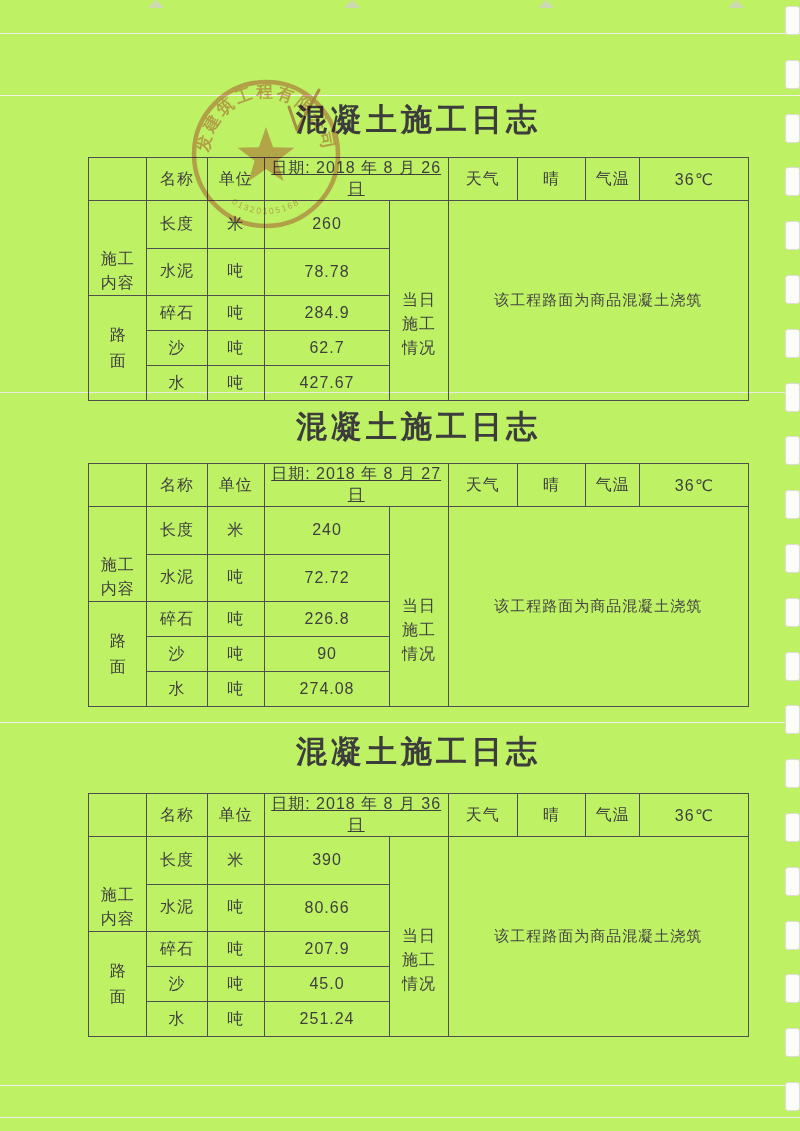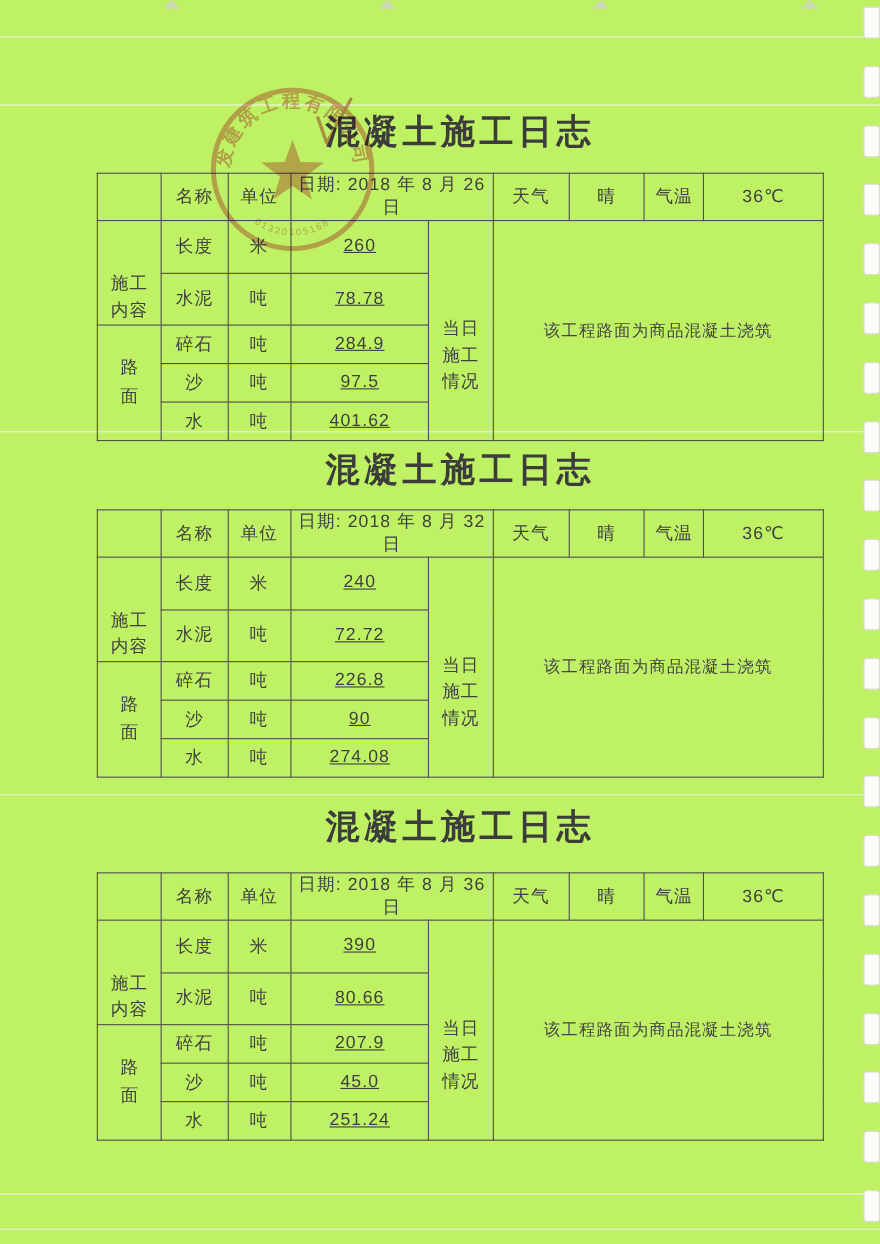--- a/index.html
+++ b/index.html
@@ -30,22 +30,22 @@
     position:absolute;left:88px;width:661px;
     border-collapse:collapse;table-layout:fixed;
     font-size:16px;color:#3f3f3f;
   }
   table.log td{
     border:1px solid #4f4f4f;text-align:center;vertical-align:middle;
     padding:0;letter-spacing:1px;overflow:hidden;
   }
   tr.hdr{height:31px;}
   tr.row{height:35px;}
-  td.date{text-align:left;padding-left:13px;letter-spacing:1px;}
-  td.val{letter-spacing:1.5px;text-decoration:underline;}
+  td.date{text-align:left;padding-left:13px;letter-spacing:1px;text-decoration:underline;}
+  td.val{letter-spacing:1.5px;}
   td.remark{
     text-align:left;padding-left:18px;
     font-family:"Liberation Serif","DejaVu Serif",serif;
     font-size:15px;letter-spacing:3px;color:#454545;
   }
   .wrap2{display:inline-block;width:2.35em;word-break:break-all;line-height:1.5;letter-spacing:1px;margin-top:46px;}
   .wrap1{display:inline-block;width:1.2em;word-break:break-all;line-height:1.6;letter-spacing:0;}
   
   .stamp{
     position:absolute;left:181px;top:62px;width:170px;height:185px;
@@ -109,26 +109,26 @@
     </tr>
     <tr class="row">
       <td rowspan="3"><span class="wrap1">路面</span></td>
       <td>碎石</td>
       <td>吨</td>
       <td class="val">284.9</td>
     </tr>
     <tr class="row">
       <td>沙</td>
       <td>吨</td>
-      <td class="val">97.5</td>
+      <td class="val">62.7</td>
     </tr>
     <tr class="row">
       <td>水</td>
       <td>吨</td>
-      <td class="val">401.62</td>
+      <td class="val">427.67</td>
     </tr>
   </tbody>
     </table>
 
   <div class="log-title" style="top:406px;">混凝土施工日志</div>
 
   <table class="log" style="top:463px;">
     <colgroup>
       <col style="width:58px">
         <col style="width:60px">
@@ -138,21 +138,21 @@
         <col style="width:69px">
       <col style="width:68px">
         <col style="width:54px">
         <col style="width:108px">
     </colgroup>
     <tbody>
         <tr class="hdr">
       <td></td>
       <td>名称</td>
       <td>单位</td>
-      <td colspan="2" class="date">日期: 2018 年 8 月 32 日</td>
+      <td colspan="2" class="date">日期: 2018 年 8 月 27 日</td>
       <td>天气</td>
       <td>晴</td>
       <td>气温</td>
       <td>36℃</td>
     </tr>
     <tr class="row">
       <td rowspan="2"><span class="wrap2">施工内容</span></td>
       <td>长度</td>
       <td>米</td>
       <td class="val">240</td>

